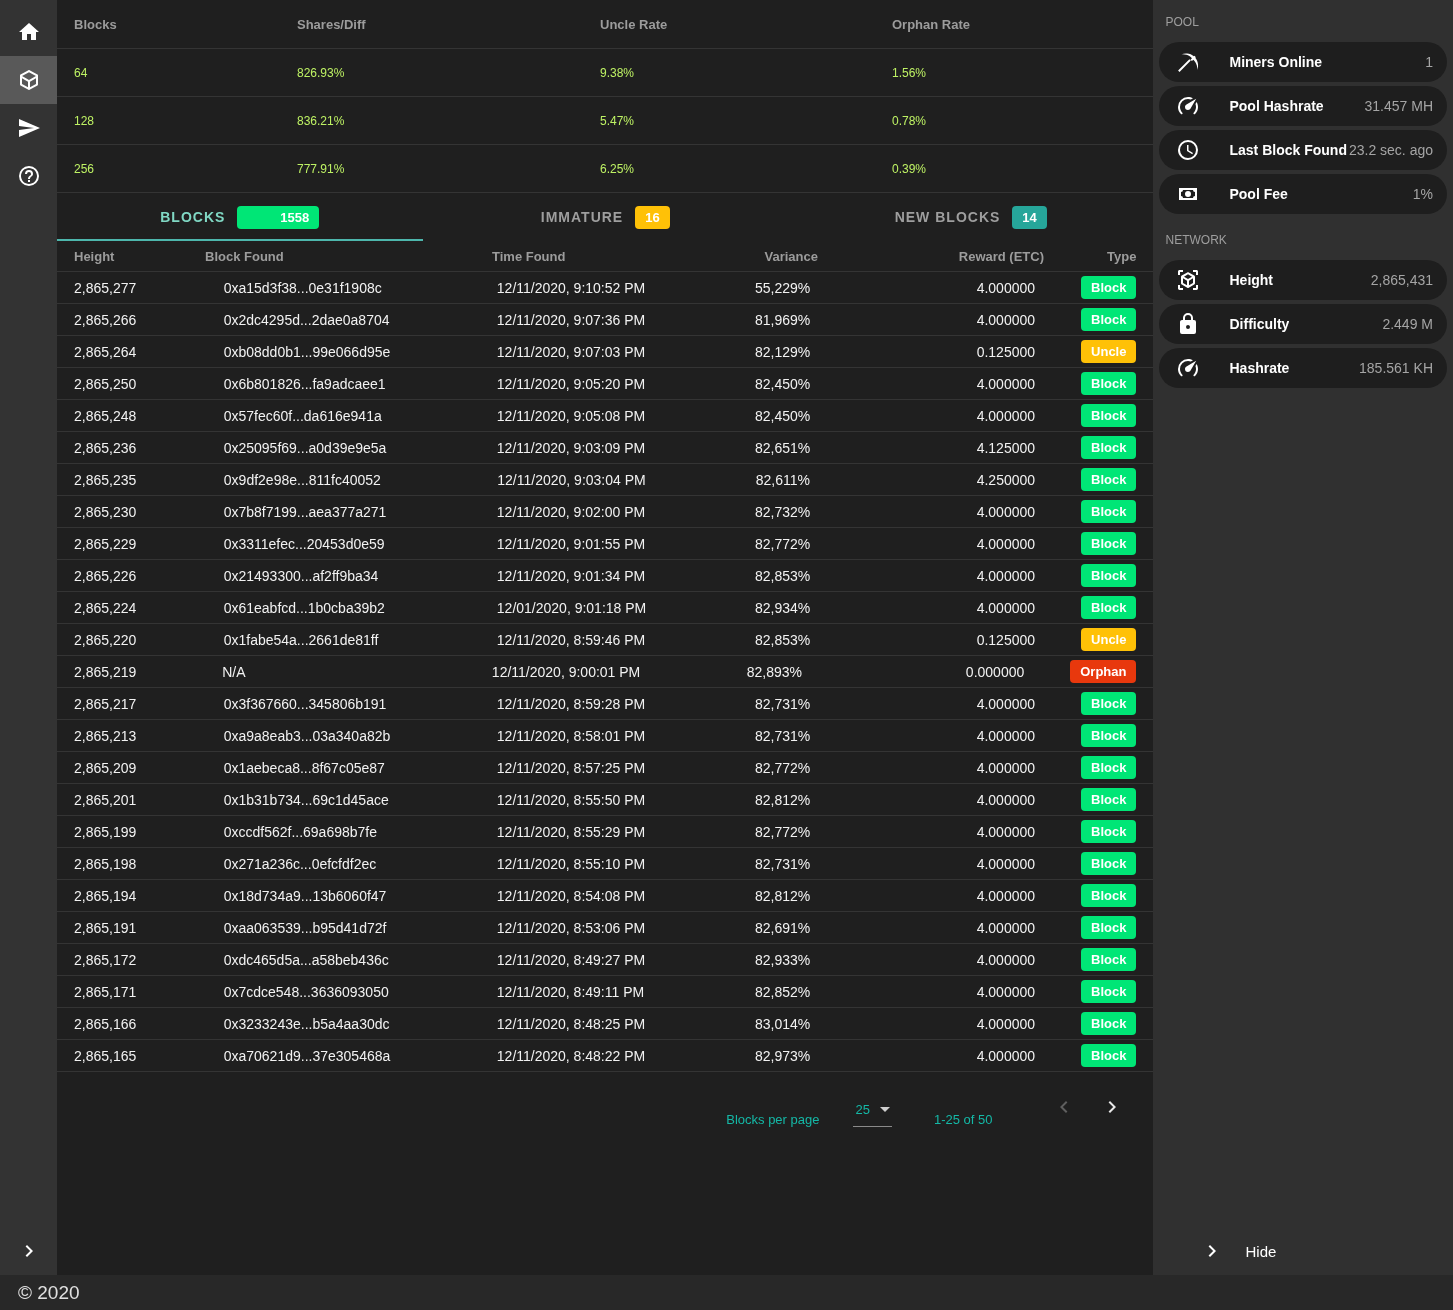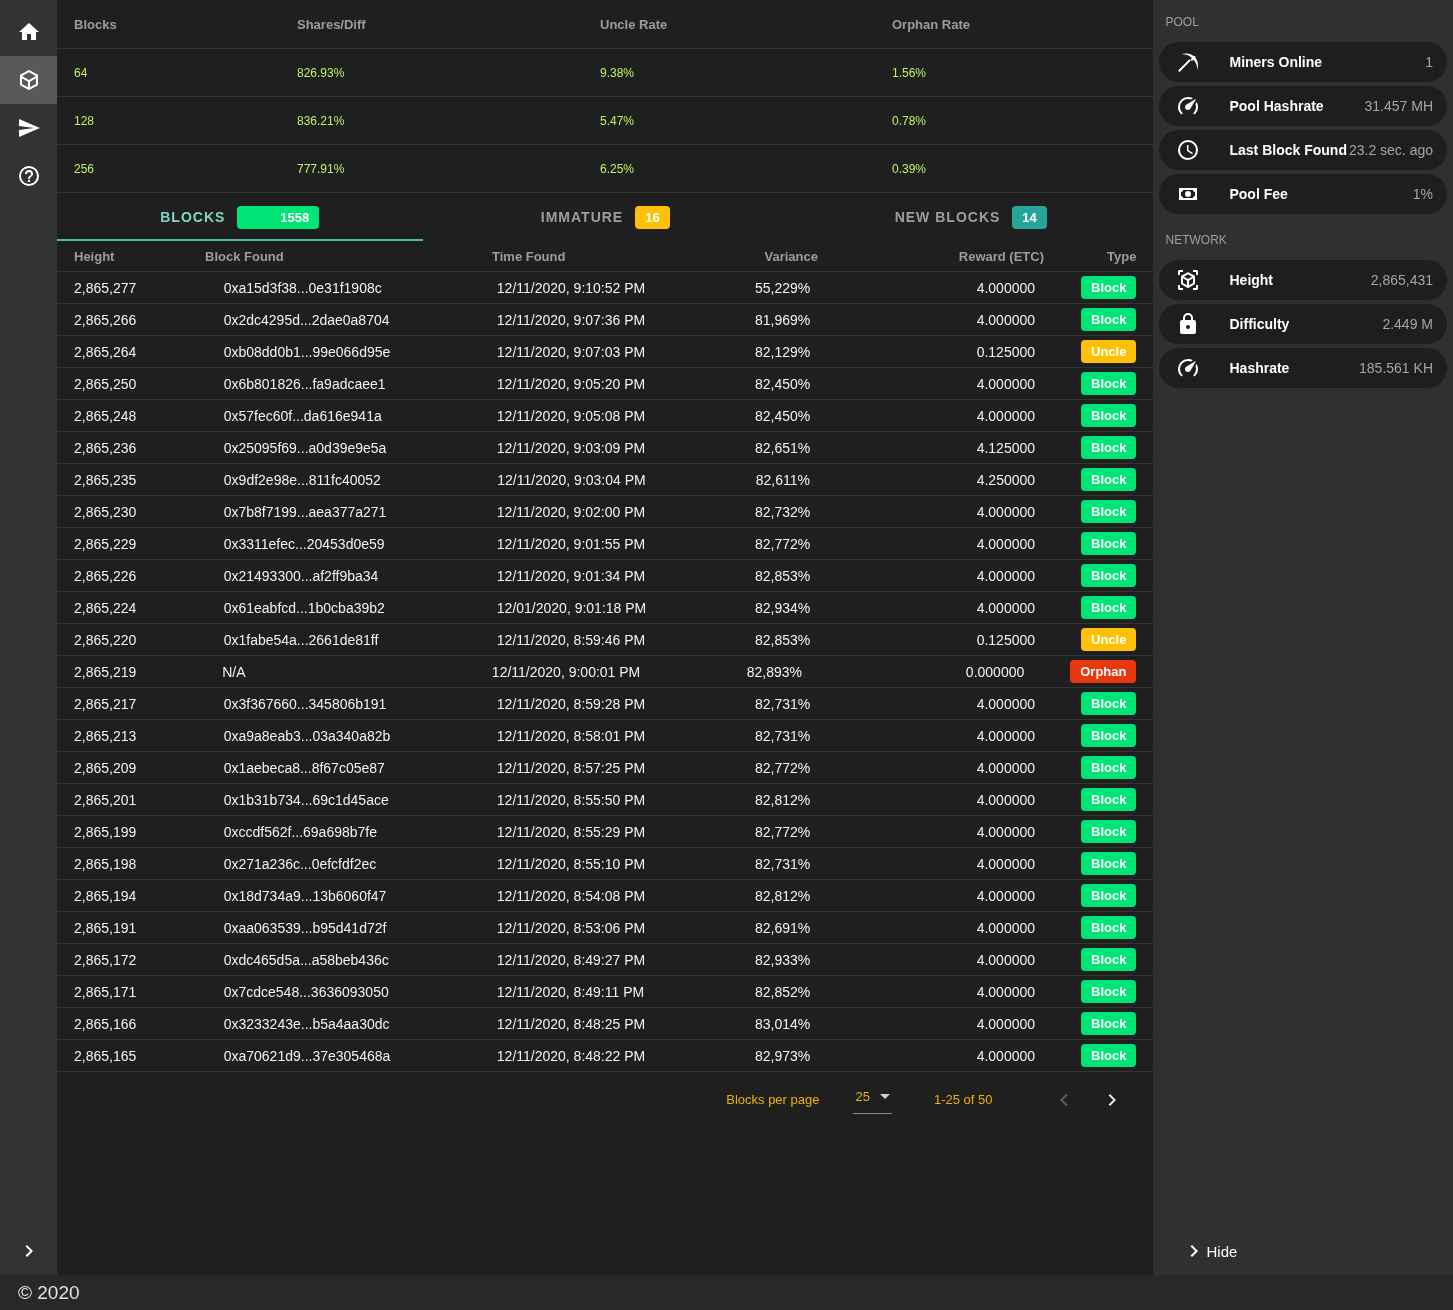--- a/index.html
+++ b/index.html
@@ -68,22 +68,22 @@
   .c-var  { width:58px;  text-align:right; }
   .c-rew  { width:226px; text-align:right; }
   .c-type { flex:1; display:flex; justify-content:flex-end; align-items:center; }
   .chip { display:inline-block; padding:5px 10px; border-radius:4px;
     font-size:13px; font-weight:bold; line-height:1; color:#fff; }
   .chip.v-block  { background:#00e676; }
   .chip.v-uncle  { background:#ffc107; }
   .chip.v-orphan { background:#e8380d; }
 
   
-  .pagination { height:55px; display:flex; align-items:center; justify-content:flex-end;
-    padding-right:17px; color:#eab308; font-size:13px; }
+  .pagination { height:55px; display:flex; align-items:flex-end; justify-content:flex-end;
+    padding-right:17px; color:#14b8a6; font-size:13px; }
   .pp-label { margin-right:34px; }
   .pp-select { display:flex; align-items:center; gap:10px; padding:4px 2px 9px 2px;
     border-bottom:1px solid #8a8a8a; cursor:pointer; margin-right:42px; }
   .caret { width:0; height:0; border-left:5px solid transparent; border-right:5px solid transparent;
     border-top:5px solid #cfcfcf; }
   .pp-range { margin-right:48px; }
   .pg-btn { background:none; border:none; cursor:pointer; width:48px; height:40px;
     display:flex; align-items:center; justify-content:center; }
   .pg-btn svg { fill:#e8e8e8; }
   .pg-btn.disabled svg { fill:#5f5f5f; }
@@ -91,21 +91,21 @@
   
   .drawer { flex:0 0 257px; background:#303030; display:flex; flex-direction:column; }
   .sec-title { color:#9e9e9e; font-size:12px; padding:15px 12px 13px 12px; }
   .pitem { height:40px; flex:0 0 40px; margin:0 6px 4px 6px; border-radius:20px;
     background:#1e1e1e; display:flex; align-items:center; padding:0 14px 0 17px; }
   .pitem svg { fill:#fff; flex:0 0 24px; }
   .pitem-label { margin-left:29px; font-size:14px; font-weight:bold; color:#fff;
     white-space:nowrap; overflow:hidden; text-overflow:ellipsis; flex:0 1 auto; }
   .pitem-value { margin-left:auto; font-size:14px; color:#a5a5a5; white-space:nowrap; padding-left:2px; }
   .hide-row { margin-top:auto; height:48px; display:flex; align-items:center;
-    padding-left:29px; cursor:pointer; }
+    padding-left:47px; gap:21px; cursor:pointer; }
   .hide-row svg { fill:#fff; }
   .hide-label { font-size:15px; color:#fff; }
 
   
   .footer { height:35px; flex:0 0 35px; background:#282828; display:flex; align-items:center;
     padding-left:18px; font-size:19px; color:#e0e0e0; }
 </style>
 </head>
 <body>
 

